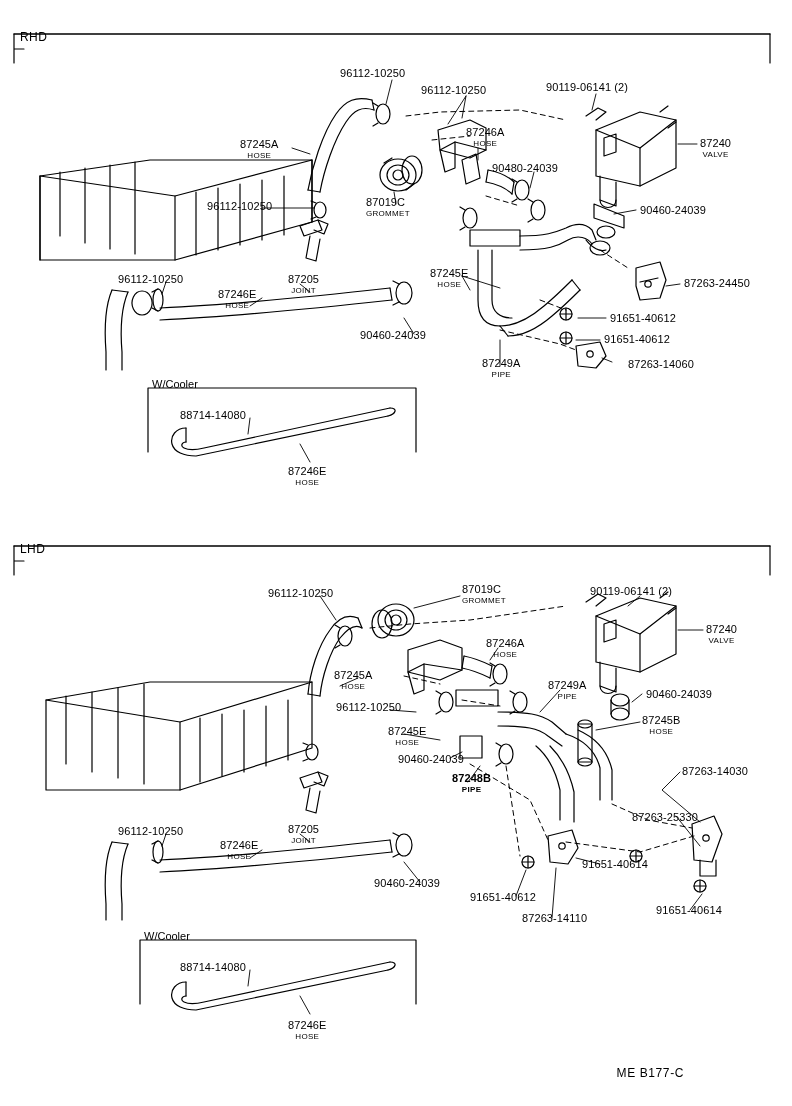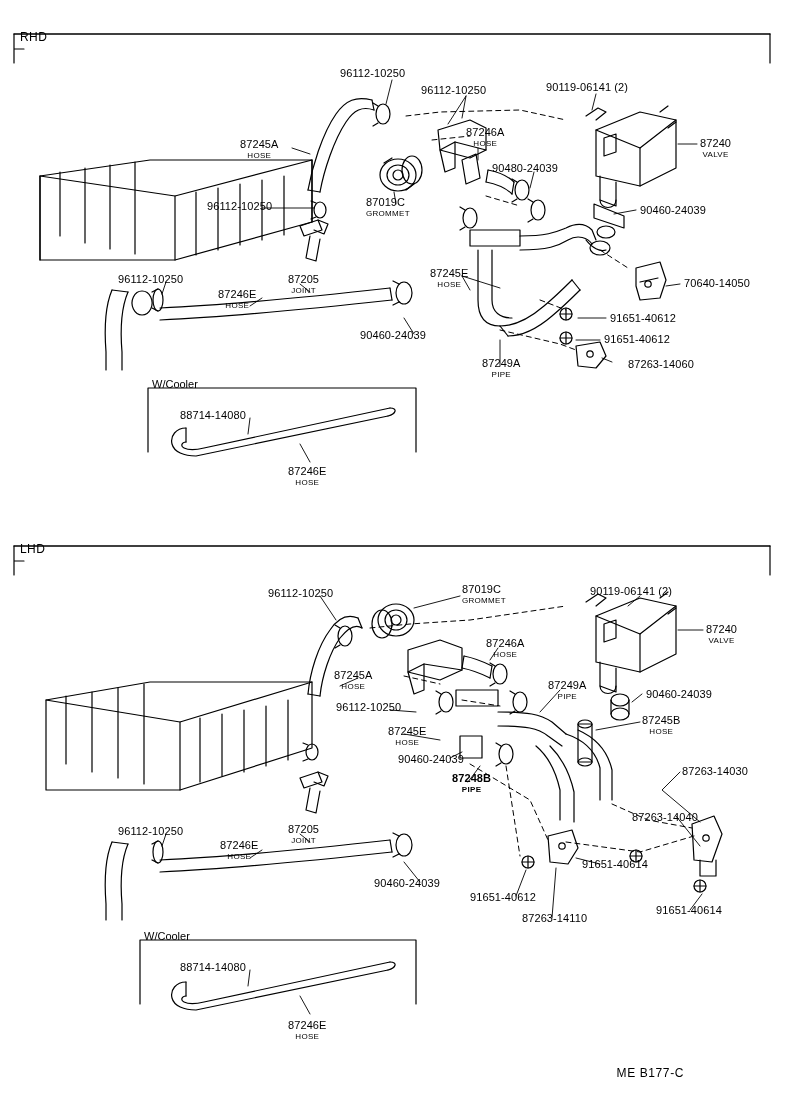--- a/index.html
+++ b/index.html
@@ -361,21 +361,21 @@
       <div class="lbl" style="left: 700px; top: 138px;"><span>87240</span><span class="sub">VALVE</span></div>
       <div class="lbl" style="left: 240px; top: 139px;"><span>87245A</span><span class="sub">HOSE</span></div>
       <div class="lbl" style="left: 492px; top: 163px;"><span>90480-24039</span></div>
       <div class="lbl" style="left: 207px; top: 201px;"><span>96112-10250</span></div>
       <div class="lbl" style="left: 366px; top: 197px;"><span>87019C</span><span class="sub">GROMMET</span></div>
       <div class="lbl" style="left: 640px; top: 205px;"><span>90460-24039</span></div>
       <div class="lbl" style="left: 430px; top: 268px;"><span>87245E</span><span class="sub">HOSE</span></div>
       <div class="lbl" style="left: 118px; top: 274px;"><span>96112-10250</span></div>
       <div class="lbl" style="left: 288px; top: 274px;"><span>87205</span><span class="sub">JOINT</span></div>
       <div class="lbl" style="left: 218px; top: 289px;"><span>87246E</span><span class="sub">HOSE</span></div>
-      <div class="lbl" style="left: 684px; top: 278px;"><span>70640-14050</span></div>
+      <div class="lbl" style="left: 684px; top: 278px;"><span>87263-24450</span></div>
       <div class="lbl" style="left: 610px; top: 313px;"><span>91651-40612</span></div>
       <div class="lbl" style="left: 360px; top: 330px;"><span>90460-24039</span></div>
       <div class="lbl" style="left: 604px; top: 334px;"><span>91651-40612</span></div>
       <div class="lbl" style="left: 616px; top: 359px; margin-left: 12px;"><span>87263-14060</span></div>
       <div class="lbl" style="left: 482px; top: 358px;"><span>87249A</span><span class="sub">PIPE</span></div>
       <div class="lbl" style="left: 180px; top: 410px;"><span>88714-14080</span></div>
       <div class="lbl" style="left: 288px; top: 466px;"><span>87246E</span><span class="sub">HOSE</span></div>
     </div>
   <div id="lhd-labels">
       <div class="lbl" style="left: 268px; top: 588px;"><span>96112-10250</span></div>
@@ -385,21 +385,21 @@
       <div class="lbl" style="left: 706px; top: 624px;"><span>87240</span><span class="sub">VALVE</span></div>
       <div class="lbl" style="left: 334px; top: 670px;"><span>87245A</span><span class="sub">HOSE</span></div>
       <div class="lbl" style="left: 548px; top: 680px;"><span>87249A</span><span class="sub">PIPE</span></div>
       <div class="lbl" style="left: 646px; top: 689px;"><span>90460-24039</span></div>
       <div class="lbl" style="left: 336px; top: 702px;"><span>96112-10250</span></div>
       <div class="lbl" style="left: 642px; top: 715px;"><span>87245B</span><span class="sub">HOSE</span></div>
       <div class="lbl" style="left: 388px; top: 726px;"><span>87245E</span><span class="sub">HOSE</span></div>
       <div class="lbl" style="left: 398px; top: 754px;"><span>90460-24039</span></div>
       <div class="lbl" style="left: 452px; top: 773px; font-weight: bold;"><span>87248B</span><span class="sub">PIPE</span></div>
       <div class="lbl" style="left: 682px; top: 766px;"><span>87263-14030</span></div>
-      <div class="lbl" style="left: 632px; top: 812px;"><span>87263-14040</span></div>
+      <div class="lbl" style="left: 632px; top: 812px;"><span>87263-25330</span></div>
       <div class="lbl" style="left: 118px; top: 826px;"><span>96112-10250</span></div>
       <div class="lbl" style="left: 288px; top: 824px;"><span>87205</span><span class="sub">JOINT</span></div>
       <div class="lbl" style="left: 220px; top: 840px;"><span>87246E</span><span class="sub">HOSE</span></div>
       <div class="lbl" style="left: 582px; top: 859px;"><span>91651-40614</span></div>
       <div class="lbl" style="left: 374px; top: 878px;"><span>90460-24039</span></div>
       <div class="lbl" style="left: 470px; top: 892px;"><span>91651-40612</span></div>
       <div class="lbl" style="left: 522px; top: 913px; text-align: right;"><span>87263-14110</span></div>
       <div class="lbl" style="left: 656px; top: 905px;"><span>91651-40614</span></div>
       <div class="lbl" style="left: 180px; top: 962px;"><span>88714-14080</span></div>
       <div class="lbl" style="left: 288px; top: 1020px;"><span>87246E</span><span class="sub">HOSE</span></div>

